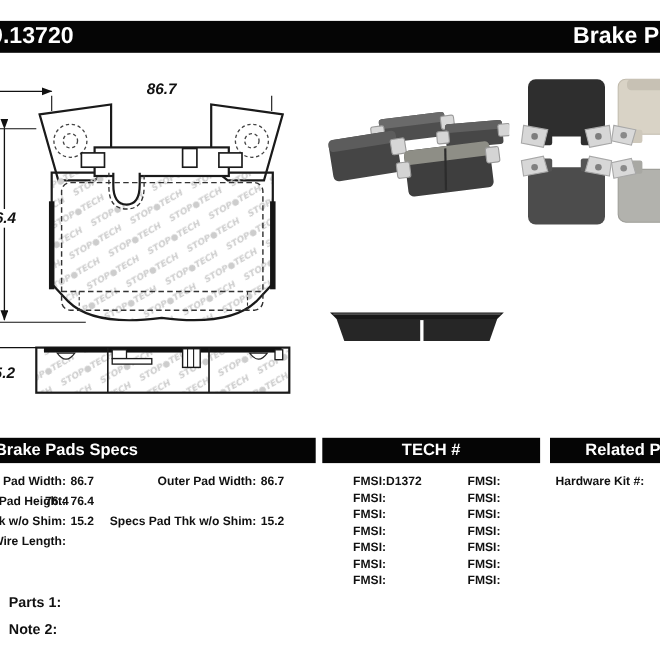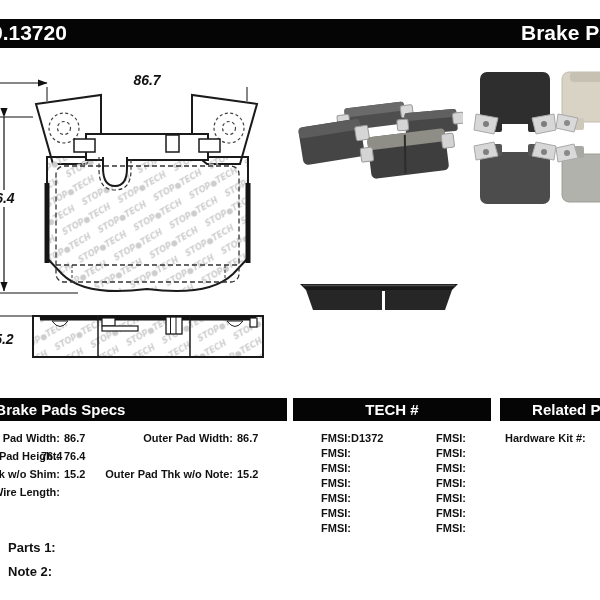--- a/index.html
+++ b/index.html
@@ -16,21 +16,21 @@
                font-size:15px;font-weight:bold;text-align:center;white-space:nowrap;}
   
   .spec-row{position:absolute;display:flex;font-size:11px;font-weight:bold;white-space:nowrap;}
   .inner-t{left:-140px;}
   .inner-t .spec-lbl{width:200px;text-align:right;}
   .outer-t{left:37px;}
   .outer-t .spec-lbl{width:196px;text-align:right;}
   .spec-val{margin-left:4px;}
   .fmsi-row{position:absolute;left:293px;display:flex;font-size:11px;font-weight:bold;white-space:nowrap;margin-left:28px;}
   .f-l{width:30px;}
-  .f-v{width:85px;}
+  .f-v{width:74px;}
   .rel-row{position:absolute;left:505px;top:432px;display:flex;font-size:11px;font-weight:bold;}
   .note{position:absolute;left:8px;font-size:13px;font-weight:bold;}
   svg{position:absolute;}
   .dimtxt{font:italic bold 14px "Liberation Sans",sans-serif;fill:#111;}
   .wmtxt{font:italic bold 8px "DejaVu Sans",sans-serif;fill:#cdcdcd;}
 </style>
 </head>
 <body>
 
 <div class="page">
@@ -204,21 +204,21 @@
   </div>
 
   <div class="spec-row outer-t" style="top:432px">
     <span class="spec-lbl">Outer Pad Width:</span>
     <span class="spec-val">86.7</span>
   </div>
   <div class="spec-row outer-t" style="top:450px">
     <span class="spec-val">76.4</span>
   </div>
   <div class="spec-row outer-t" style="top:468px">
-    <span class="spec-lbl">Outer Pad Thk w/o Note:</span>
+    <span class="spec-lbl">Specs Pad Thk w/o Shim:</span>
     <span class="spec-val">15.2</span>
   </div>
 
   <div class="fmsi-row" style="top:432px">
     <span class="f-l">FMSI:</span>
       <span class="f-v">D1372</span>
       <span class="f-l">FMSI:</span>
       <span class="f-v"></span>
   </div>
   <div class="fmsi-row" style="top:447px">

